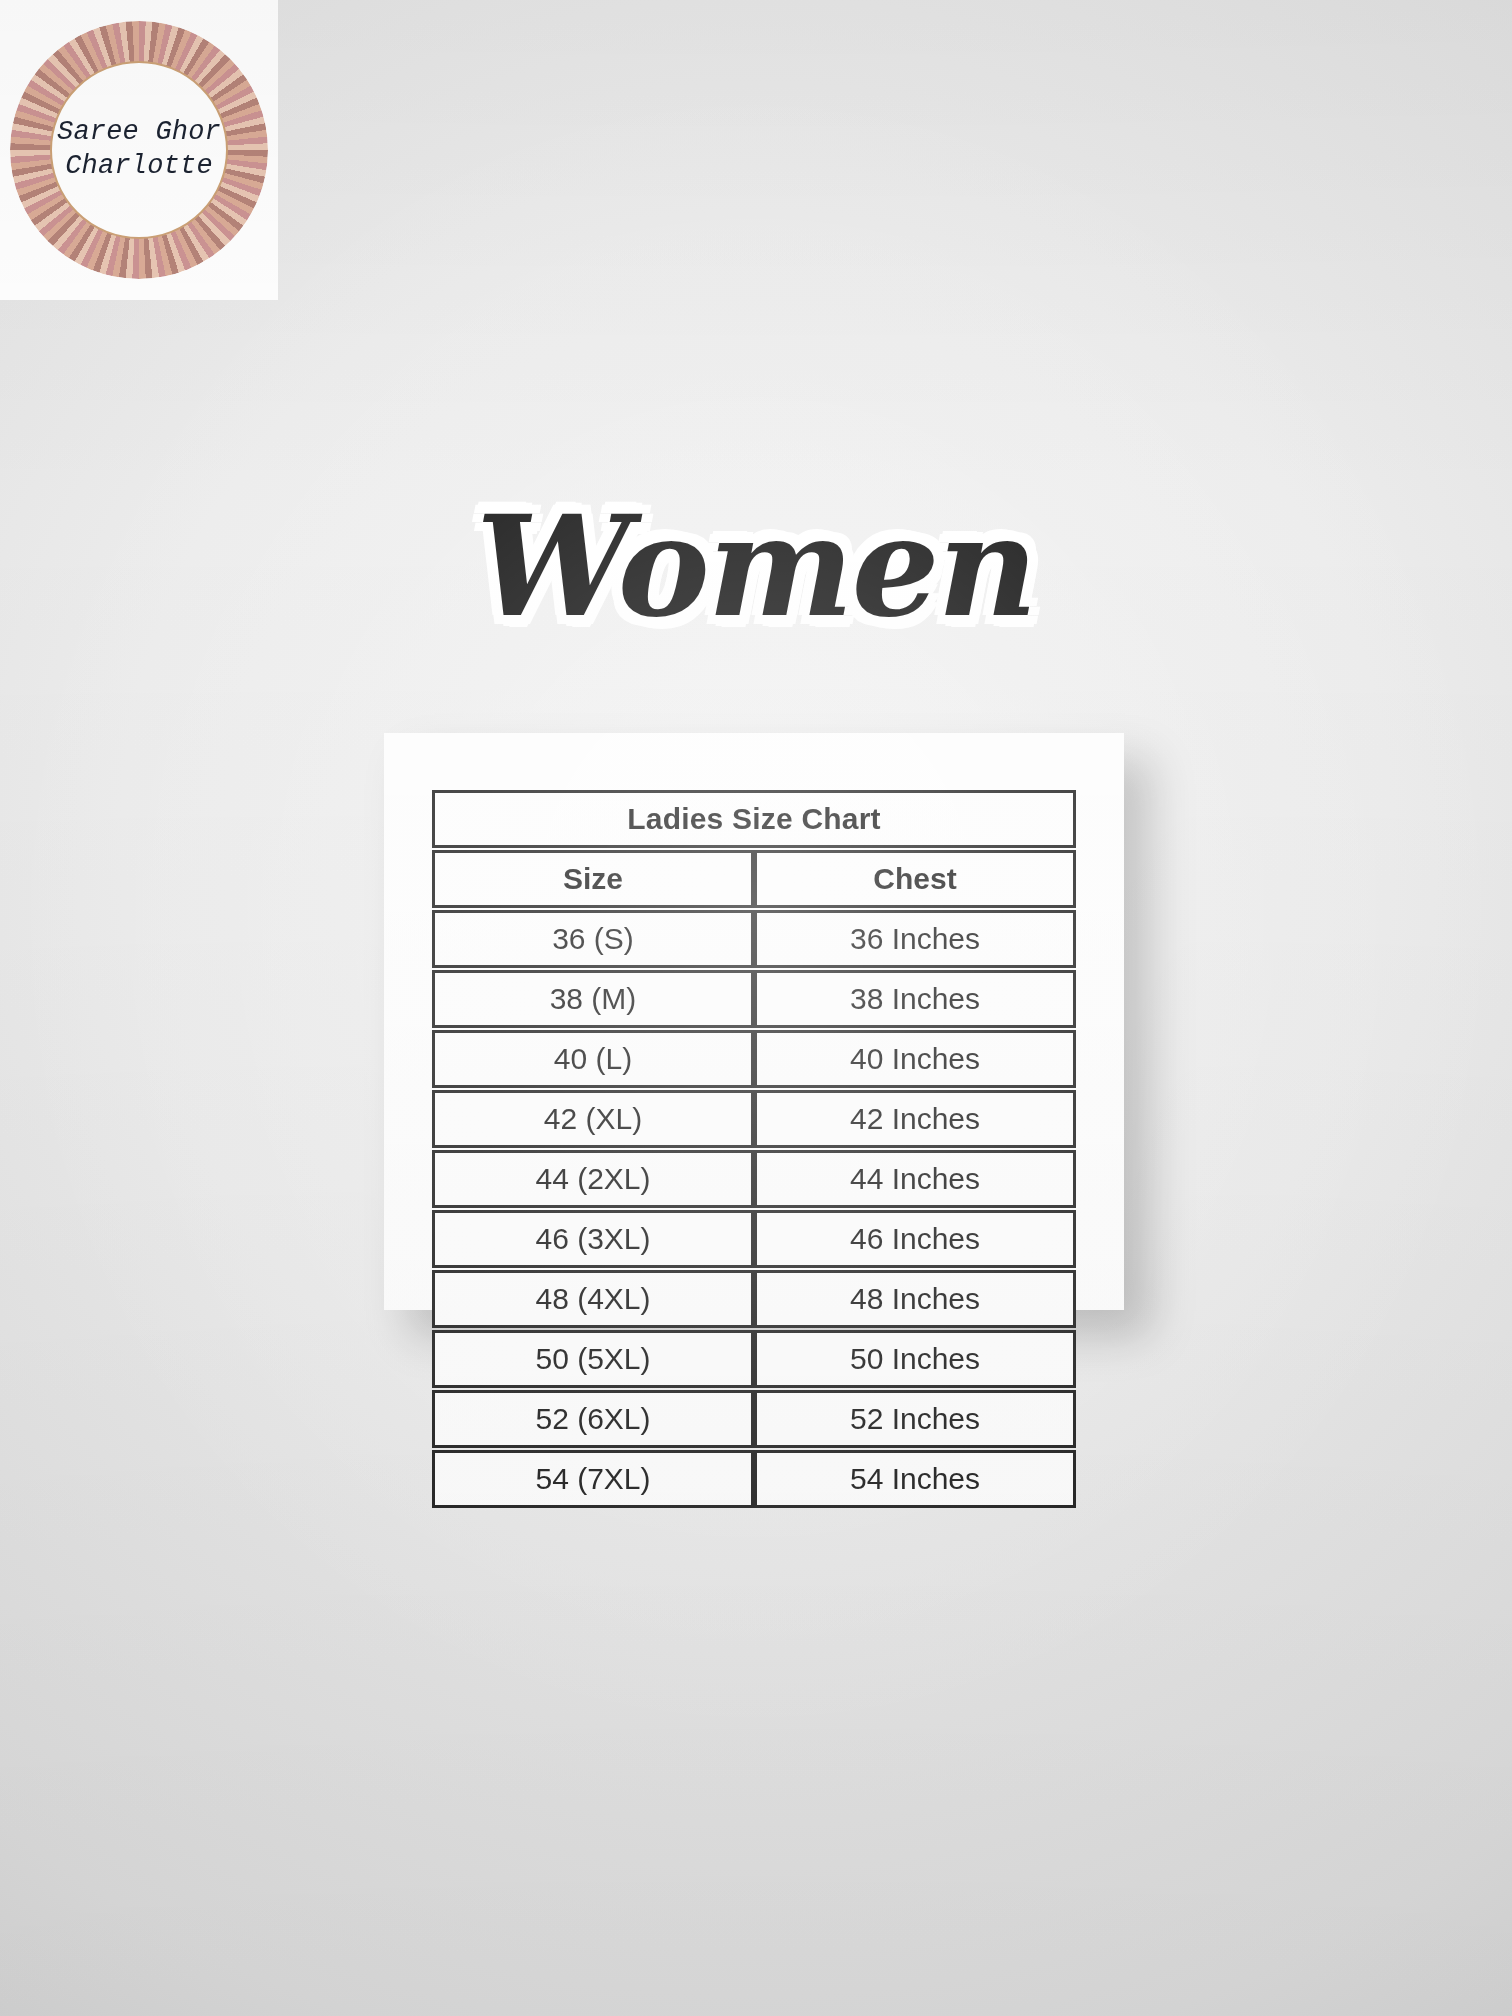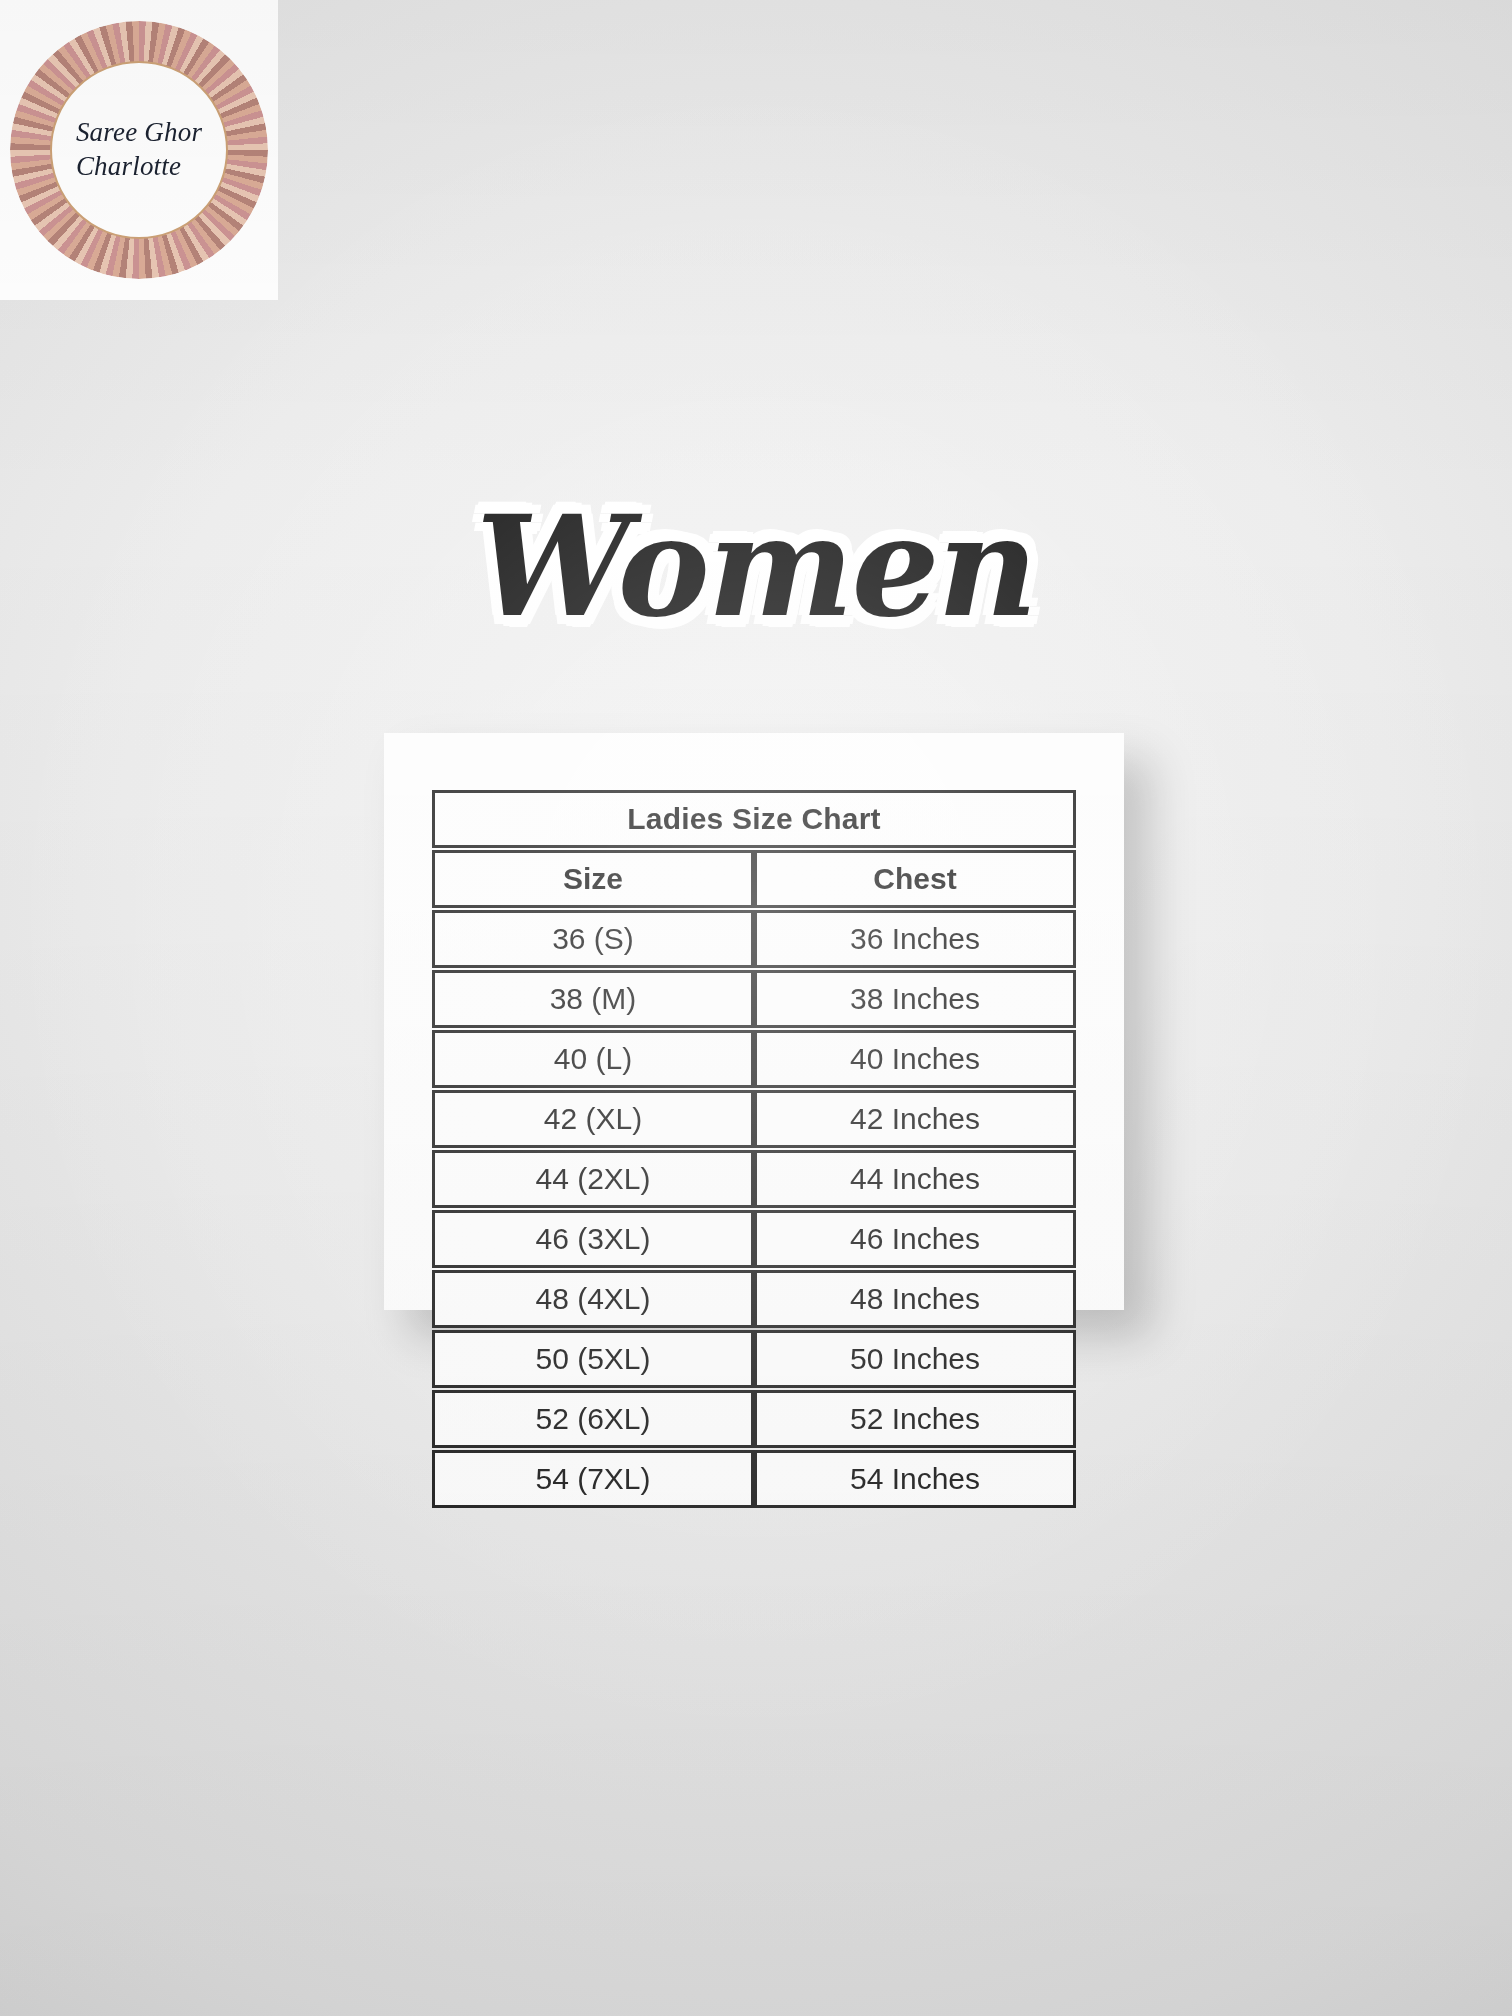--- a/index.html
+++ b/index.html
@@ -77,22 +77,22 @@
       repeating-conic-gradient(from 2deg,
         #b5736b 0deg 2deg,
         transparent 2deg 7deg);
     -webkit-mask: radial-gradient(circle, transparent 0 86%, #000 86.5% 94%);
     mask: radial-gradient(circle, transparent 0 86%, #000 86.5% 94%);
     opacity: .8;
   }
   .logo-text {
     position: relative;
     z-index: 3;
-    text-align: left;
-    font-family: Liberation Serif, serif;
+    text-align: center;
+    font-family: Liberation Mono, monospace;
     font-style: italic;
     font-size: 27px;
     line-height: 1.25;
     color: #1b2230;
     letter-spacing: .2px;
   }
 
   
   .title-wrap {
     position: absolute;

